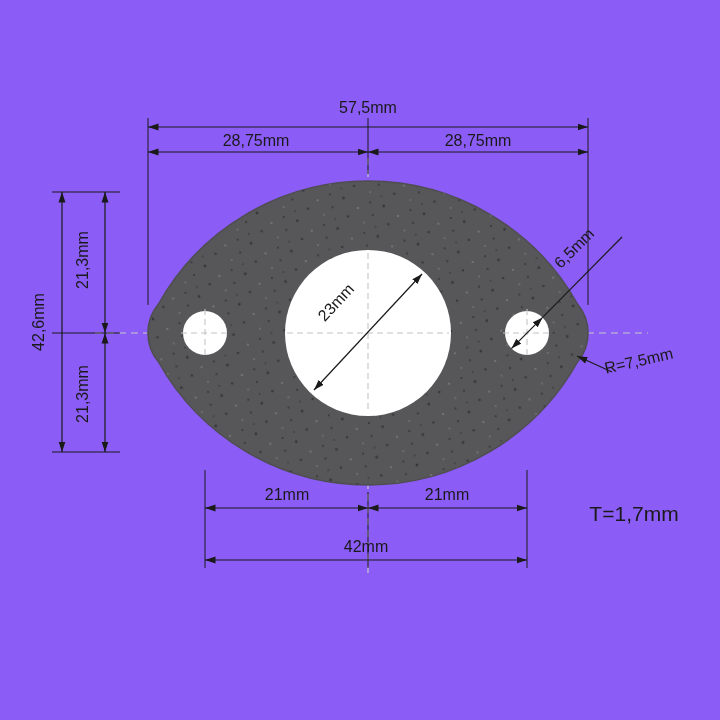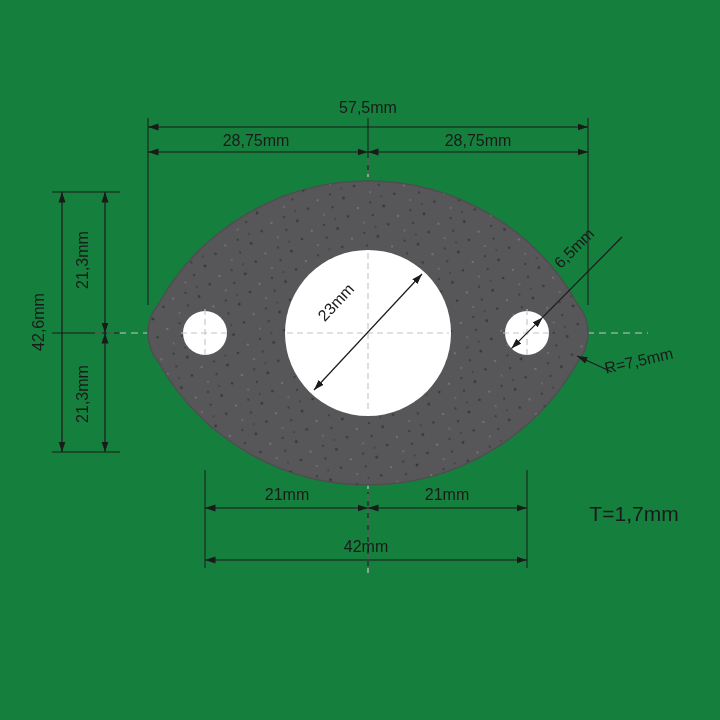--- a/index.html
+++ b/index.html
@@ -4,21 +4,21 @@
 <style>
   html, body {
     margin: 0;
     padding: 0;
     background: #ffffff;
   }
   .page {
     position: relative;
     width: 720px;
     height: 720px;
-    background: #15803d;
+    background: #8b5cf6;
     overflow: hidden;
   }
   svg { display: block; }
   text {
     fill: #1a1a1a;
     font-family: "Liberation Sans", "DejaVu Sans", sans-serif;
     font-size: 16px;
   }
   .thickness-label { font-size: 21px; }
   .dimline {

